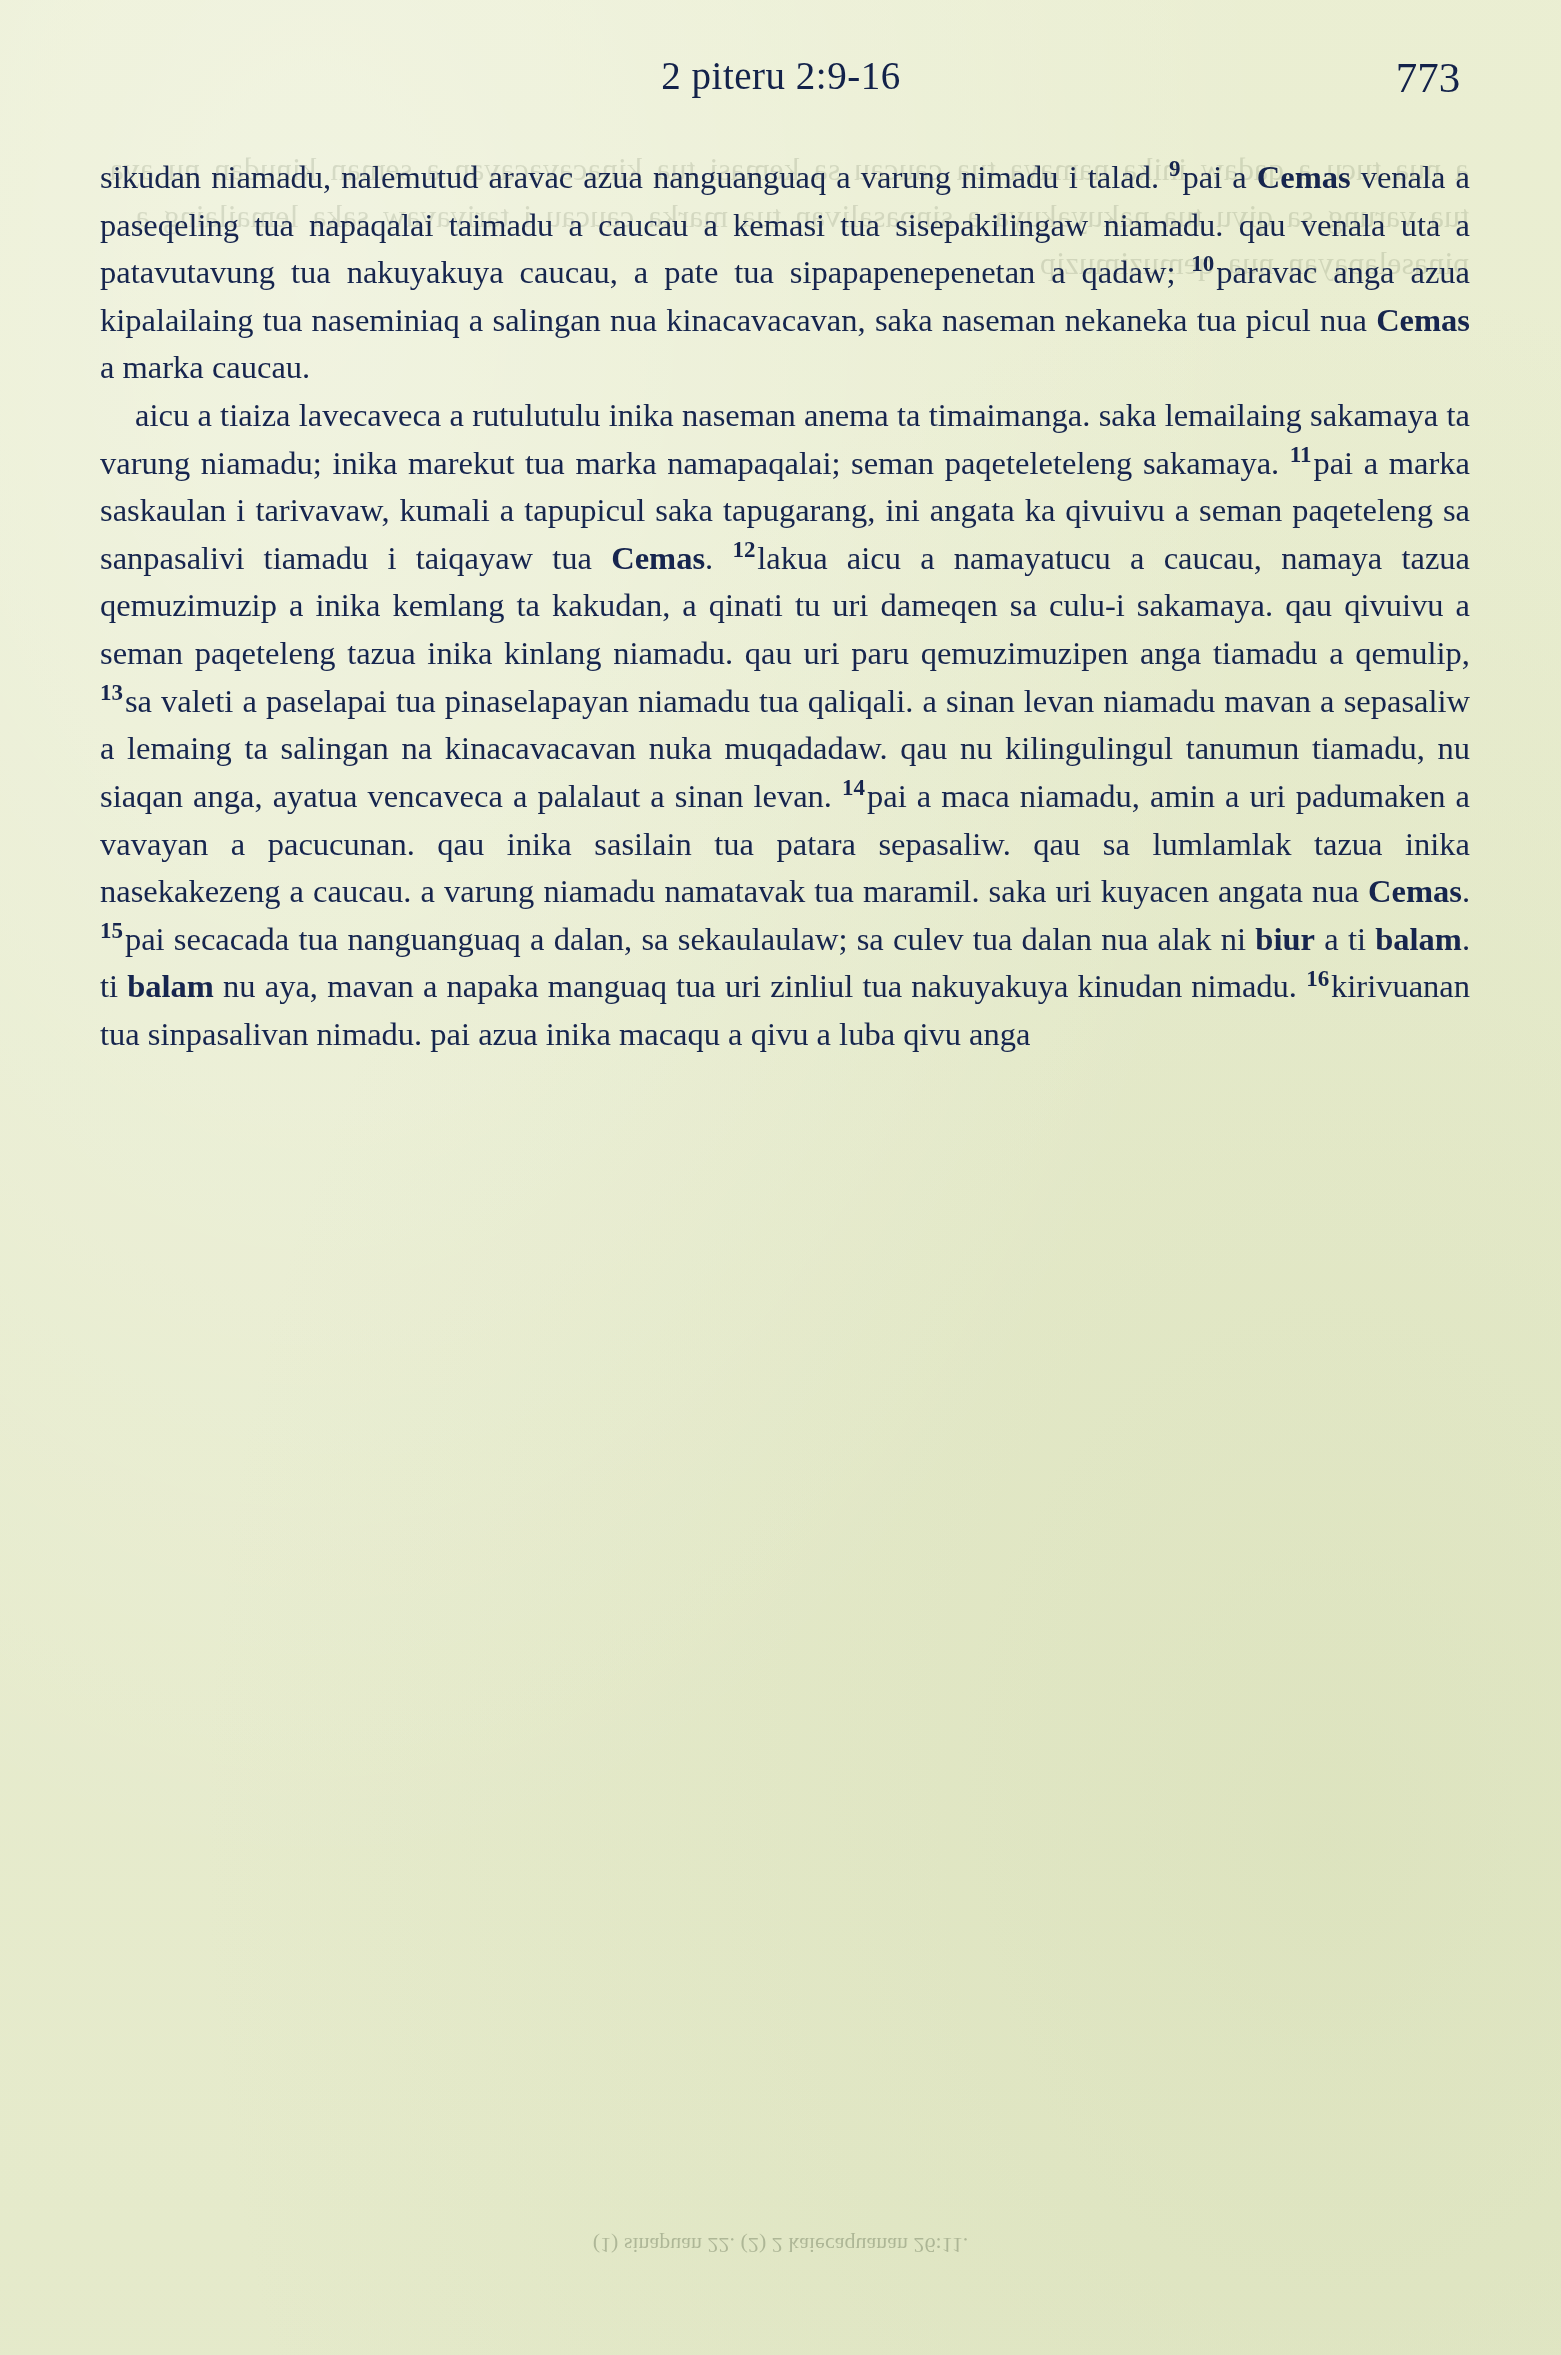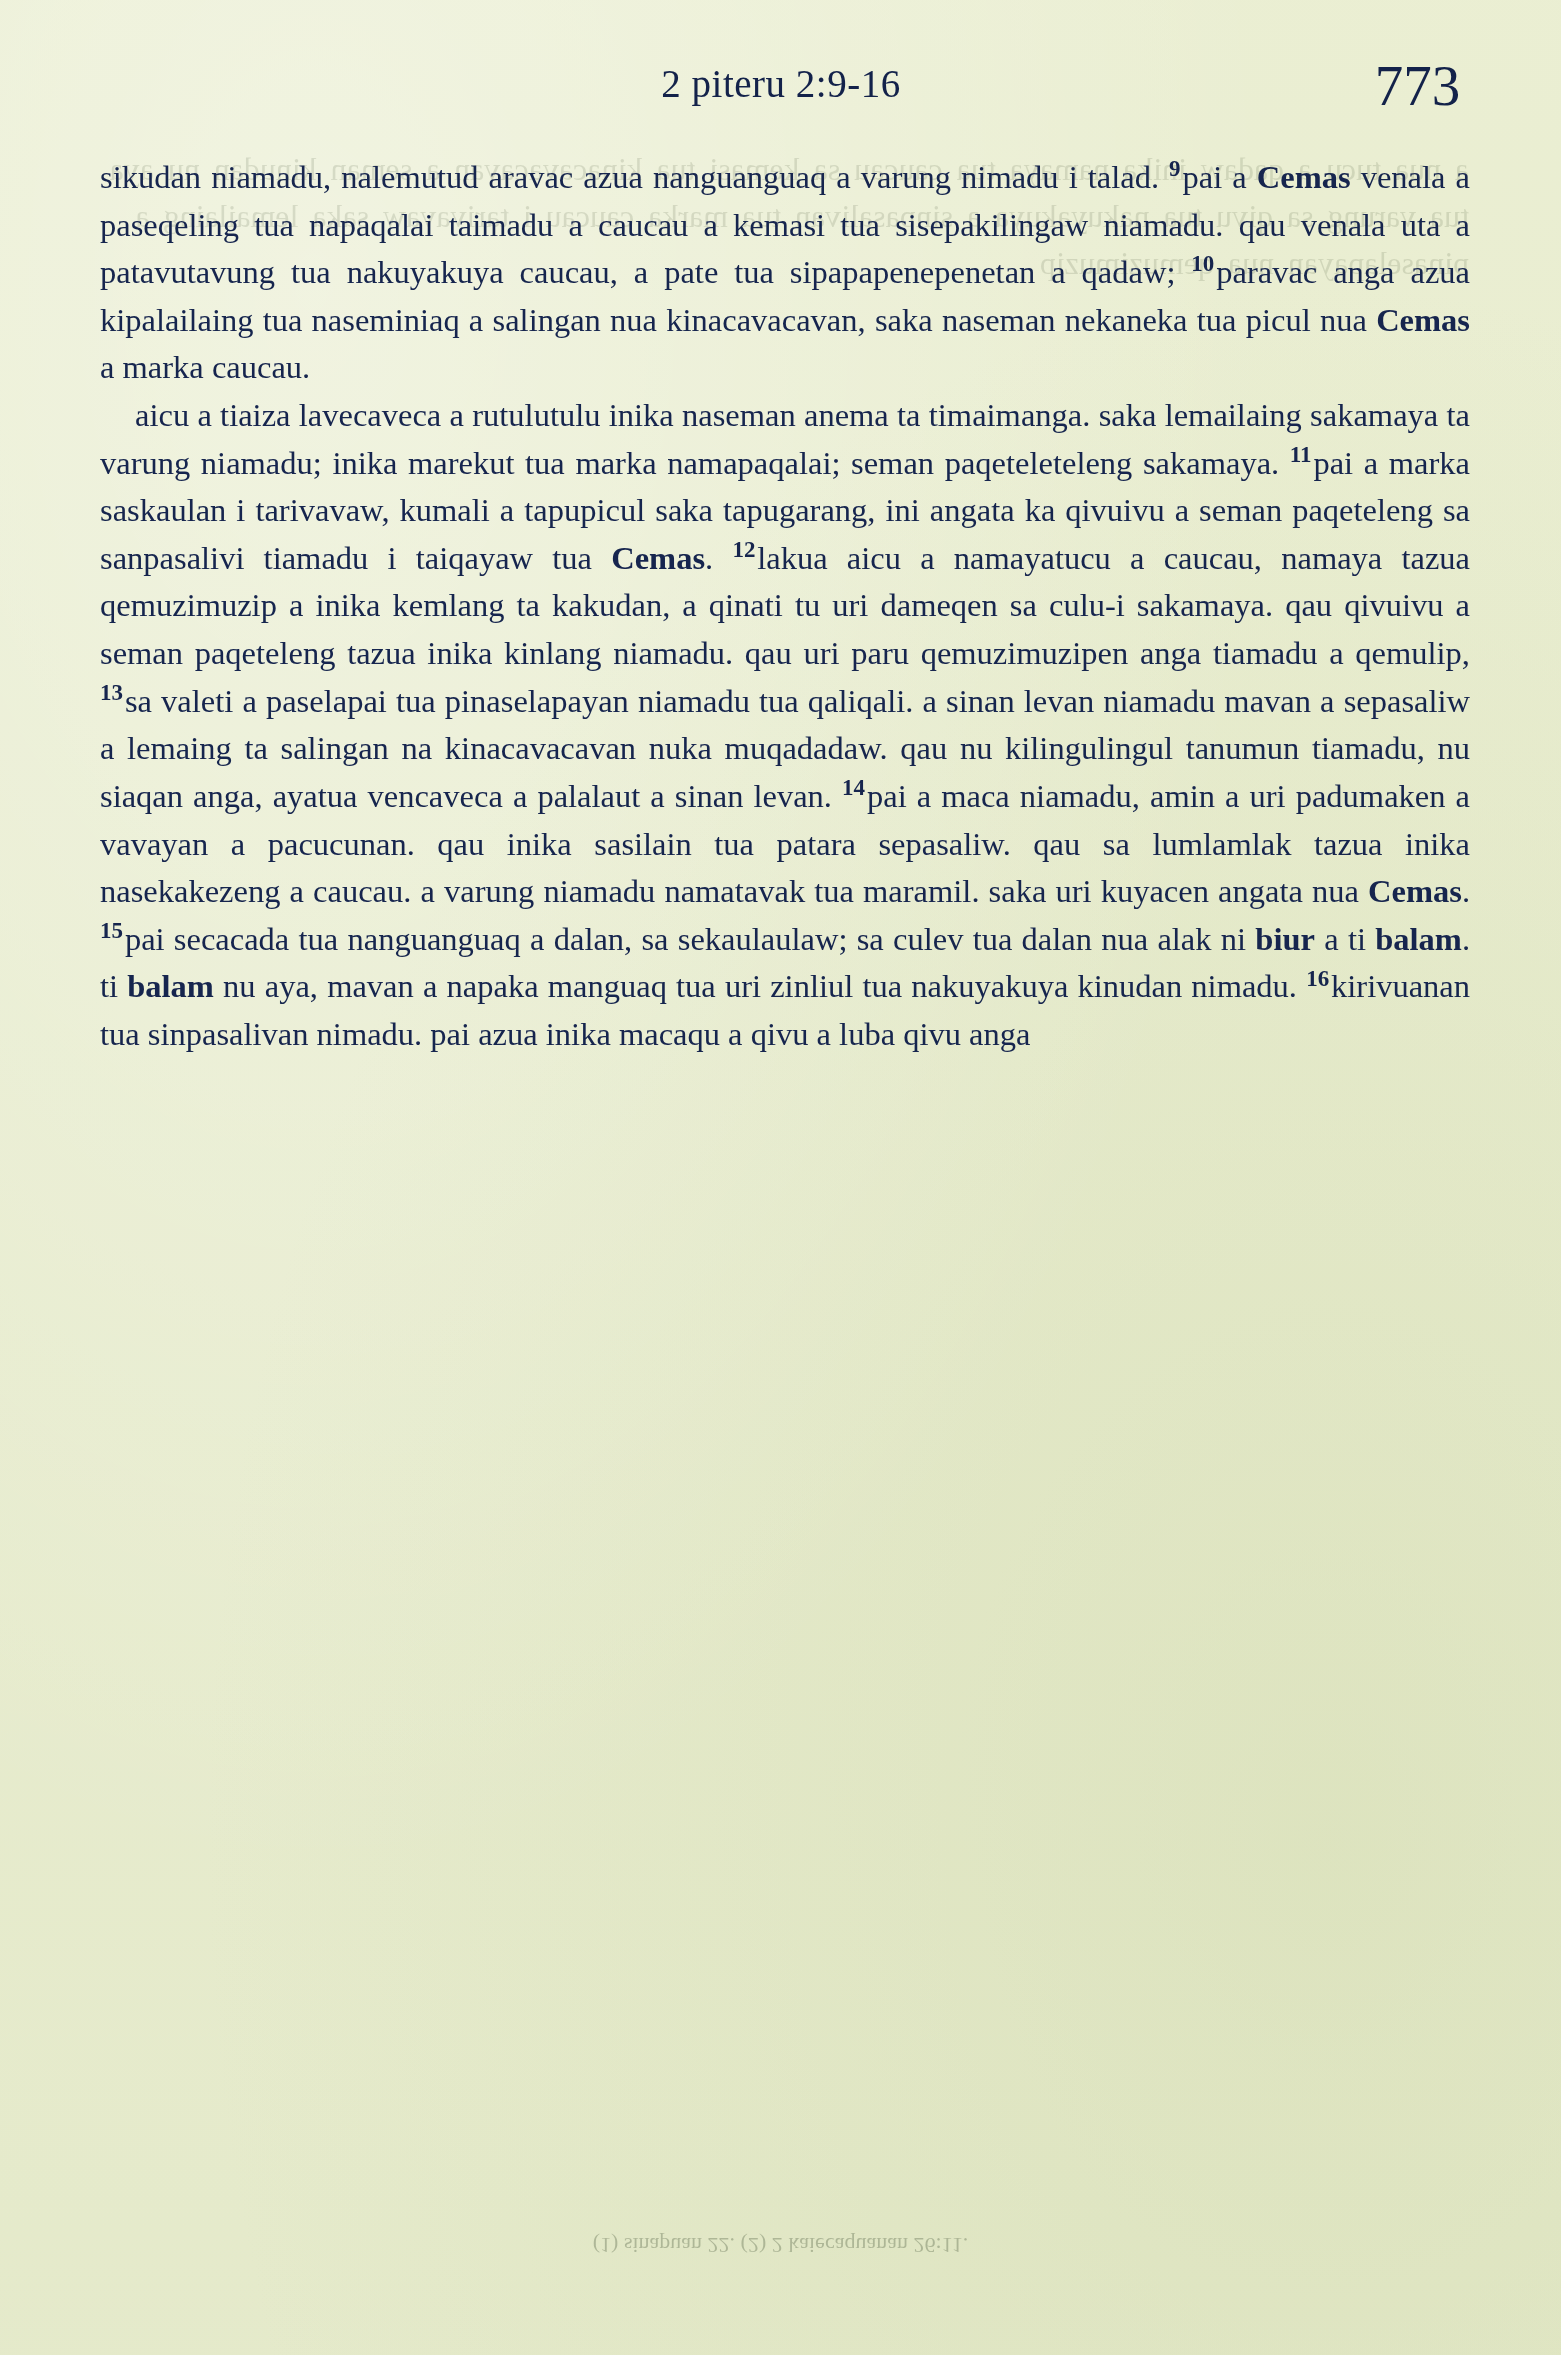--- a/index.html
+++ b/index.html
@@ -43,27 +43,26 @@
     justify-content: center;
     position: relative;
     height: 68px;
   }
   .header .running-title {
     font-size: 39px;
     letter-spacing: 0.5px;
     color: #13224a;
     text-align: center;
     width: 100%;
-    margin-top: 8px;
   }
   .header .folio {
     position: absolute;
     right: 9.7px;
     top: 0;
-    font-size: 57px;
+    font-size: 43px;
     color: #13224a;
   }
   .body-text {
     margin-top: 33px;
     font-size: 32.5px;
     line-height: 1.465;
     text-align: justify;
     text-justify: inter-word;
     color: #16254e;
     margin-left: 8px;

